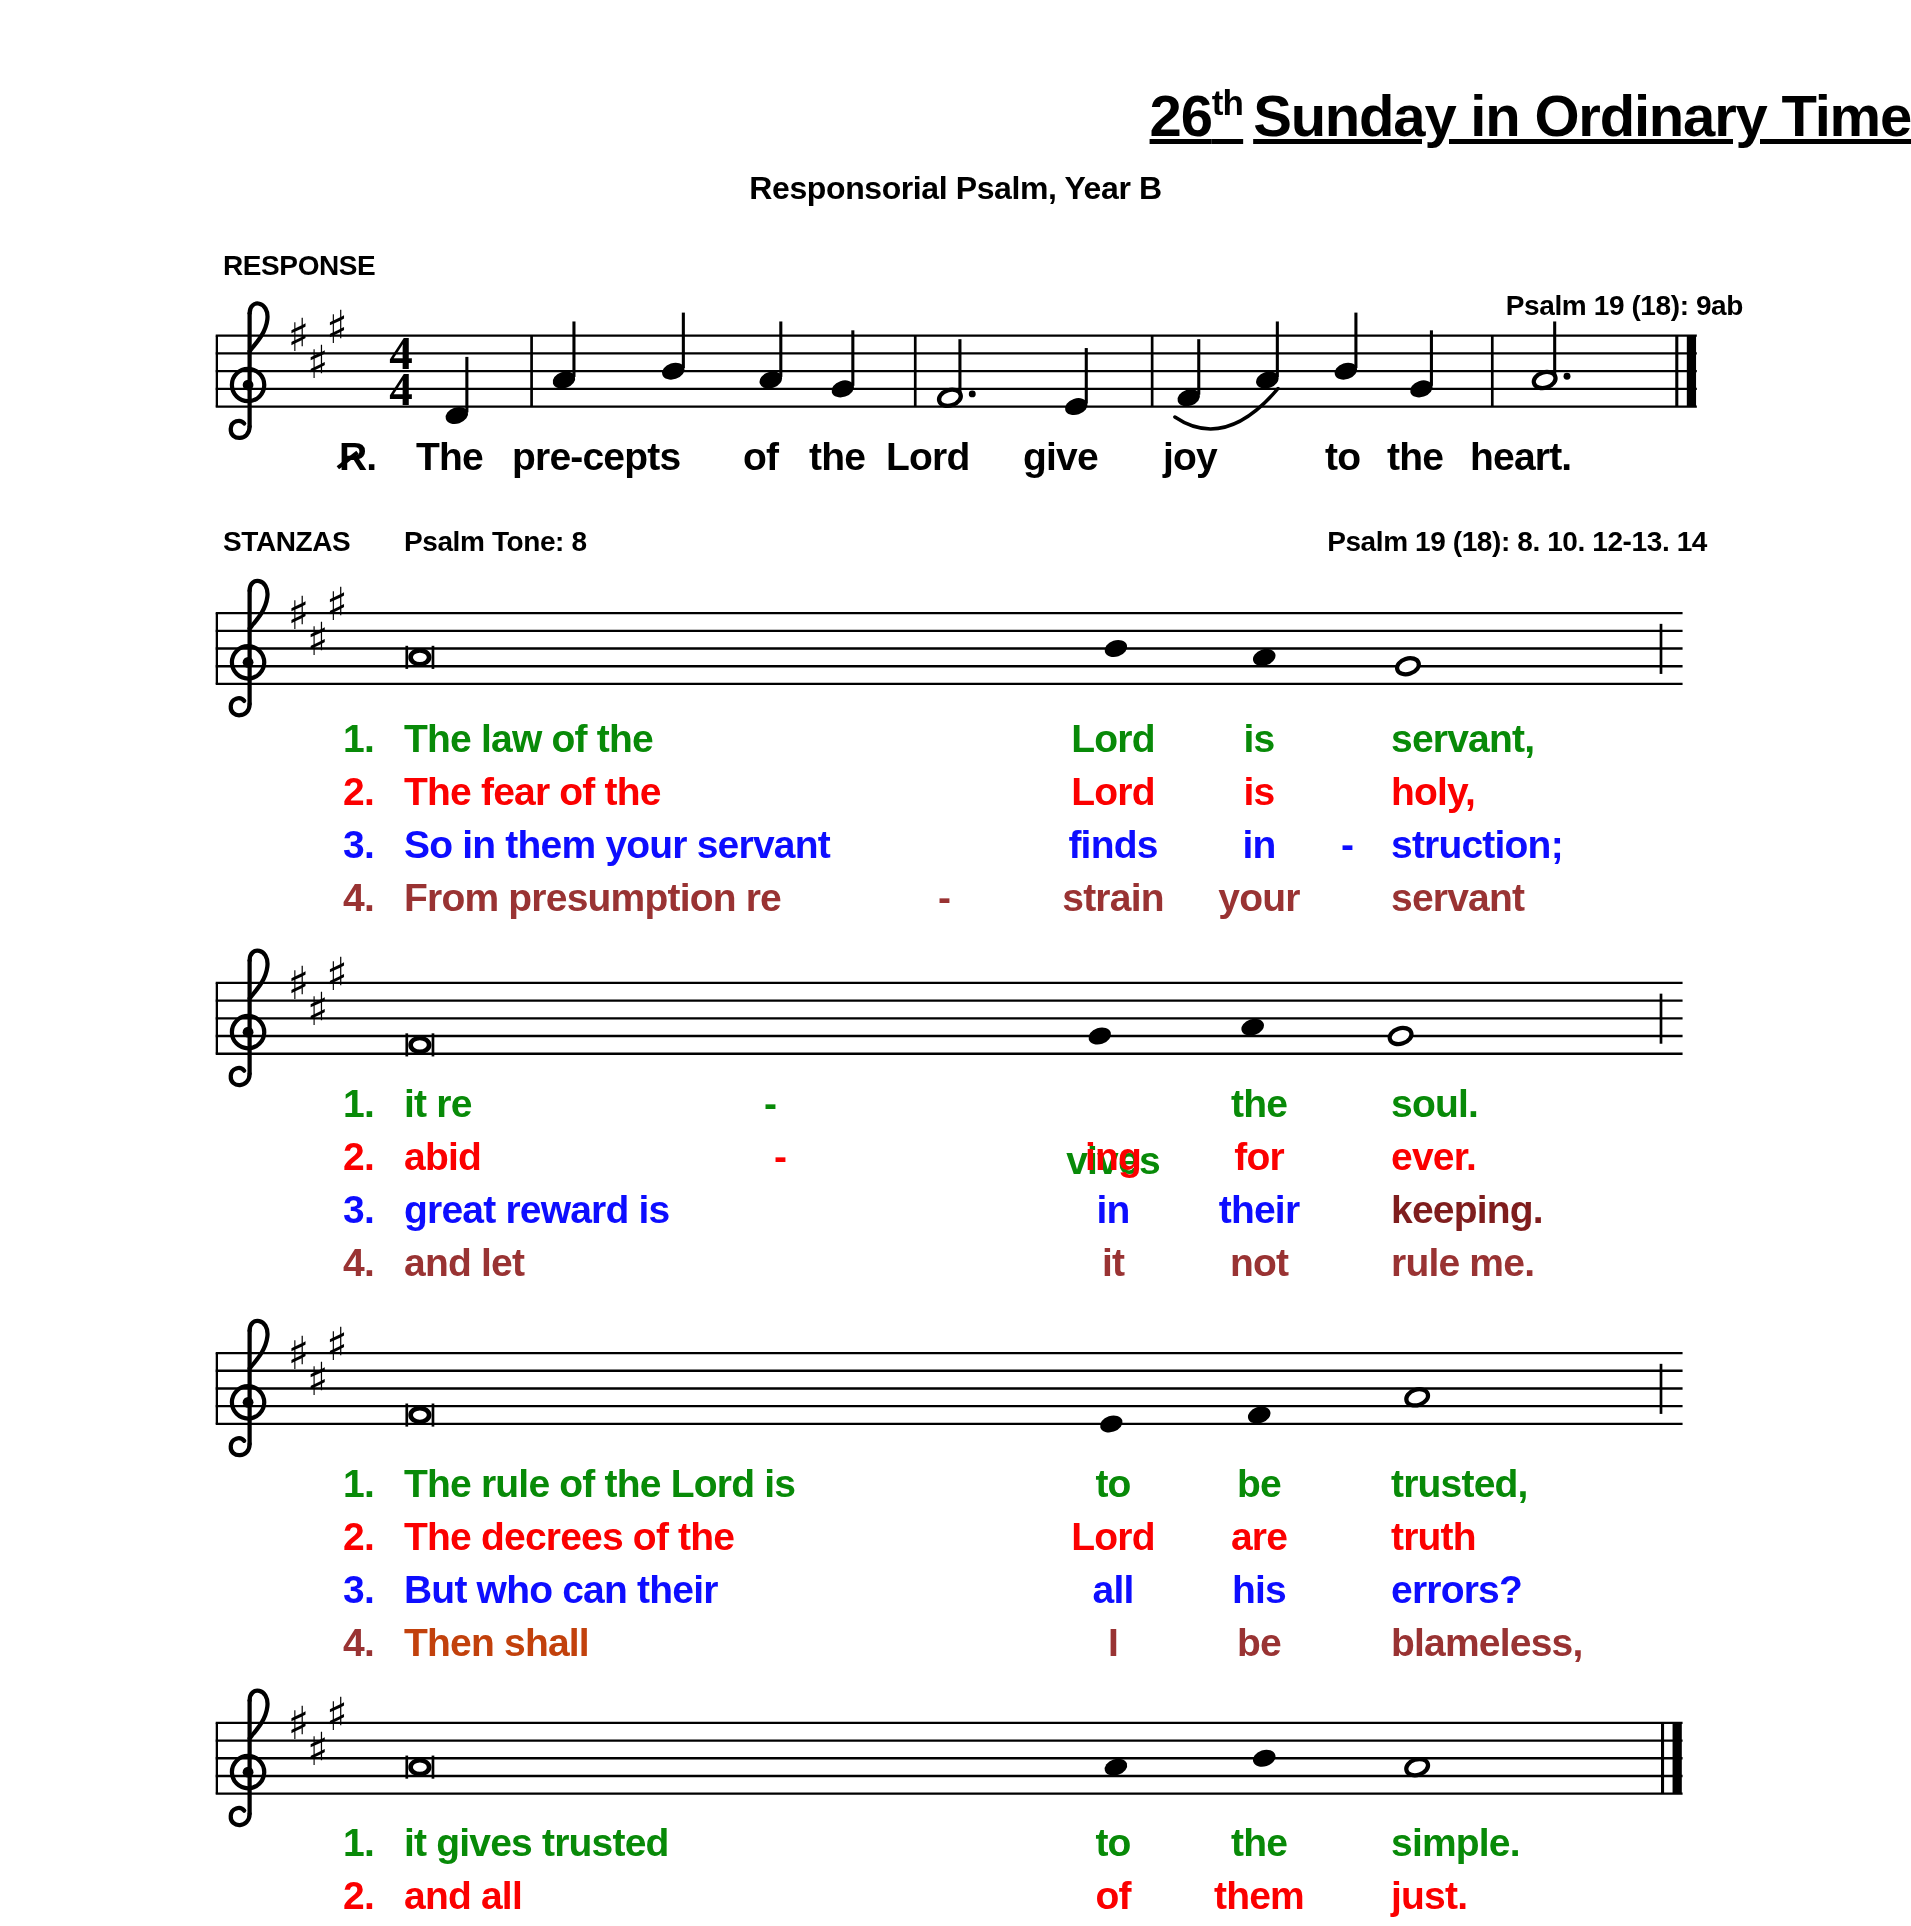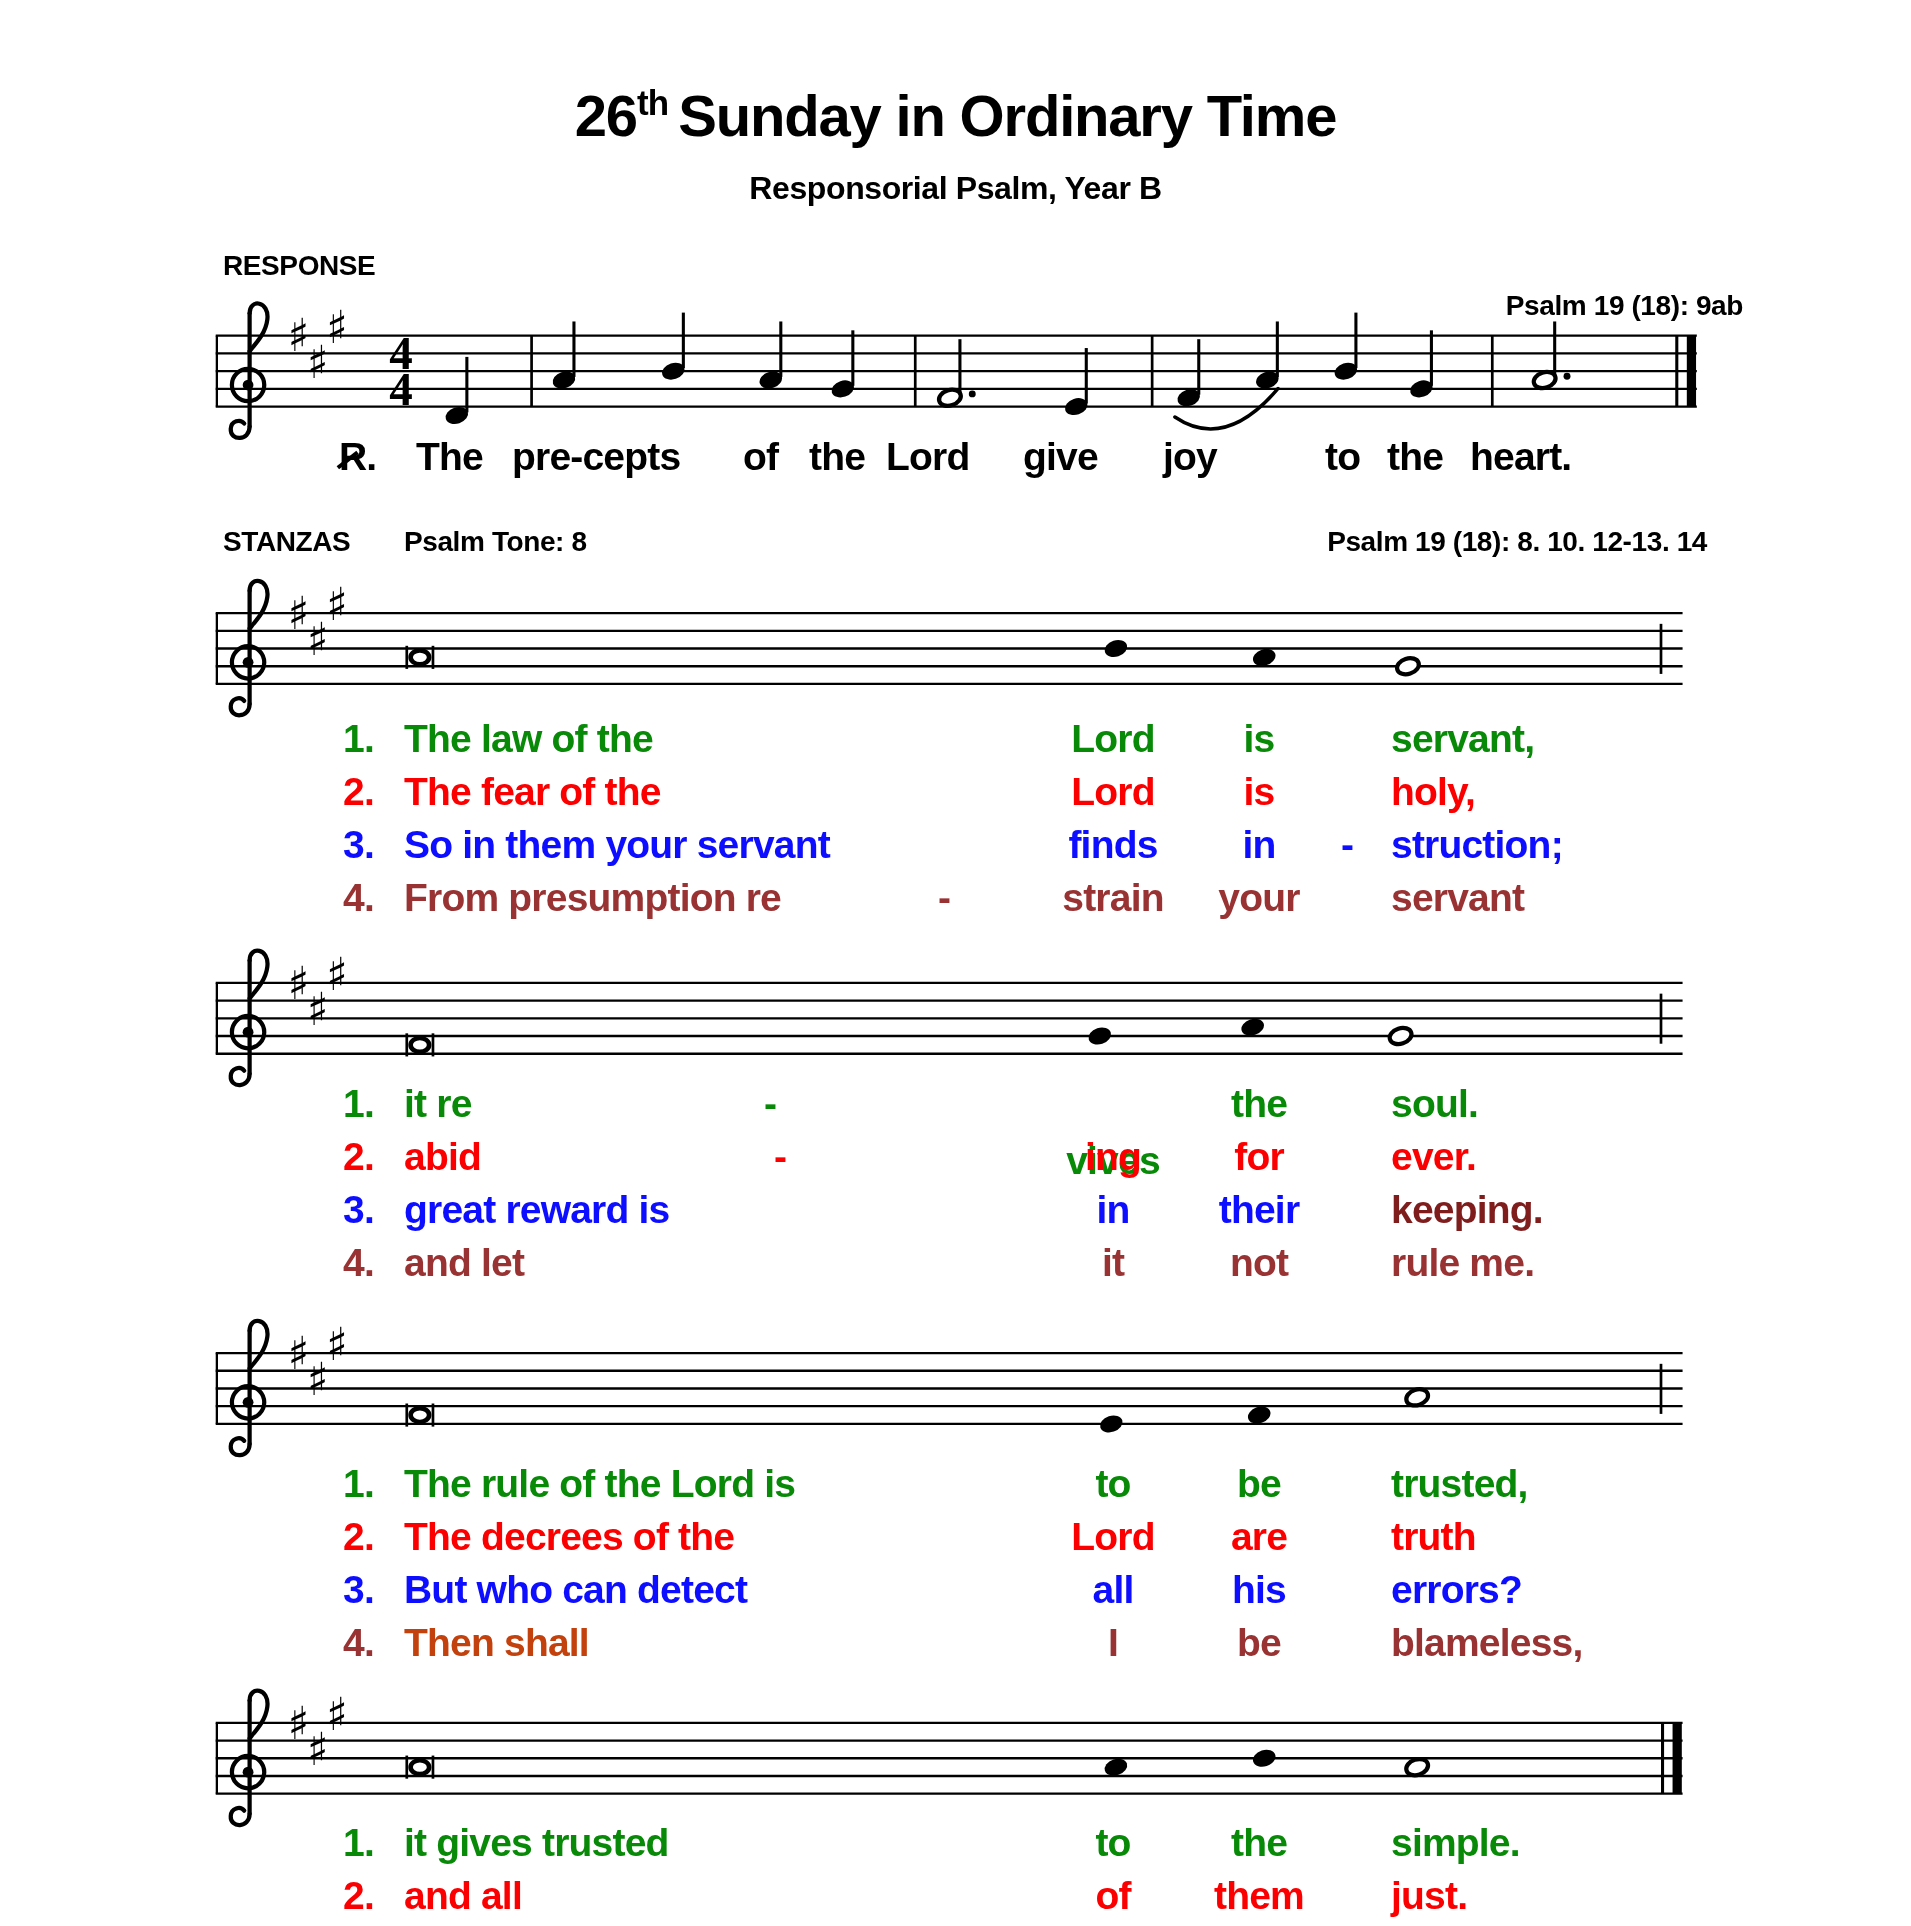--- a/index.html
+++ b/index.html
@@ -1,20 +1,20 @@
 <!DOCTYPE html>
 <html style="font-size:6.2px"><head>
 <meta charset="utf-8">
 <title>Responsorial Psalm Sheet</title>
 <style>
   html,body{margin:0;padding:0;background:#888;}
   #page{position:relative;width:1911px;height:2703px;background:#ffffff;
         font-family:"Liberation Sans",sans-serif;color:#000;overflow:hidden;}
   .abs{position:absolute;}
-  .page-title{top:82px;left:0;width:100%;text-align:center;font-weight:bold;font-size:58px;letter-spacing:-1.2px;white-space:nowrap;}
+  .page-title{top:82px;left:0;width:100%;text-align:right;font-weight:bold;font-size:58px;letter-spacing:-1.2px;white-space:nowrap;text-decoration:underline;}
   .page-title sup{font-size:35px;vertical-align:21px;letter-spacing:-0.8px;}
   .page-title .rest{margin-left:10px;}
   .page-subtitle{top:170px;left:0;width:100%;text-align:center;font-weight:bold;font-size:32px;letter-spacing:-0.4px;}
   .lbl{font-size:28px;font-weight:bold;letter-spacing:-0.4px;white-space:nowrap;}
   .right-ref{text-align:right;}
   .lyric-word{position:absolute;font-size:39px;font-weight:bold;letter-spacing:-0.8px;white-space:nowrap;}
   .st-word{position:absolute;font-size:39px;font-weight:bold;letter-spacing:-0.8px;white-space:nowrap;}
   .ctr{transform:translateX(-50%);}
   .rslash{position:relative;display:inline-block;}
   .rslash::after{content:"";position:absolute;left:-3.9px;top:23px;width:25.4px;height:3.5px;background:#000;transform:rotate(-38deg);}
@@ -226,21 +226,21 @@
       <span class="st-word" style="left: 404px; top: 1462px; color: rgb(8, 138, 8);">The rule of the Lord is</span>
       <span class="st-word ctr" style="left: 1113px; top: 1462px; color: rgb(8, 138, 8);">to</span>
       <span class="st-word ctr" style="left: 1259px; top: 1462px; color: rgb(8, 138, 8);">be</span>
       <span class="st-word" style="left: 1391px; top: 1462px; color: rgb(8, 138, 8);">trusted,</span>
       <span class="st-word" style="left: 343px; top: 1515px; color: rgb(251, 0, 0);">2.</span>
       <span class="st-word" style="left: 404px; top: 1515px; color: rgb(251, 0, 0);">The decrees of the</span>
       <span class="st-word ctr" style="left: 1113px; top: 1515px; color: rgb(251, 0, 0);">Lord</span>
       <span class="st-word ctr" style="left: 1259px; top: 1515px; color: rgb(251, 0, 0);">are</span>
       <span class="st-word" style="left: 1391px; top: 1515px; color: rgb(251, 0, 0);">truth</span>
       <span class="st-word" style="left: 343px; top: 1568px; color: rgb(13, 13, 255);">3.</span>
-      <span class="st-word" style="left: 404px; top: 1568px; color: rgb(13, 13, 255);">But who can detect</span>
+      <span class="st-word" style="left: 404px; top: 1568px; color: rgb(13, 13, 255);">But who can their</span>
       <span class="st-word ctr" style="left: 1113px; top: 1568px; color: rgb(13, 13, 255);">all</span>
       <span class="st-word ctr" style="left: 1259px; top: 1568px; color: rgb(13, 13, 255);">his</span>
       <span class="st-word" style="left: 1391px; top: 1568px; color: rgb(13, 13, 255);">errors?</span>
       <span class="st-word" style="left: 343px; top: 1621px; color: rgb(153, 51, 51);">4.</span>
       <span class="st-word" style="left: 404px; top: 1621px; color: #c2410c;">Then shall</span>
       <span class="st-word ctr" style="left: 1113px; top: 1621px; color: rgb(153, 51, 51);">I</span>
       <span class="st-word ctr" style="left: 1259px; top: 1621px; color: rgb(153, 51, 51);">be</span>
       <span class="st-word" style="left: 1391px; top: 1621px; color: rgb(153, 51, 51);">blameless,</span>
       <span class="st-word" style="left: 343px; top: 1821px; color: rgb(8, 138, 8);">1.</span>
       <span class="st-word" style="left: 404px; top: 1821px; color: rgb(8, 138, 8);">it gives trusted</span>

